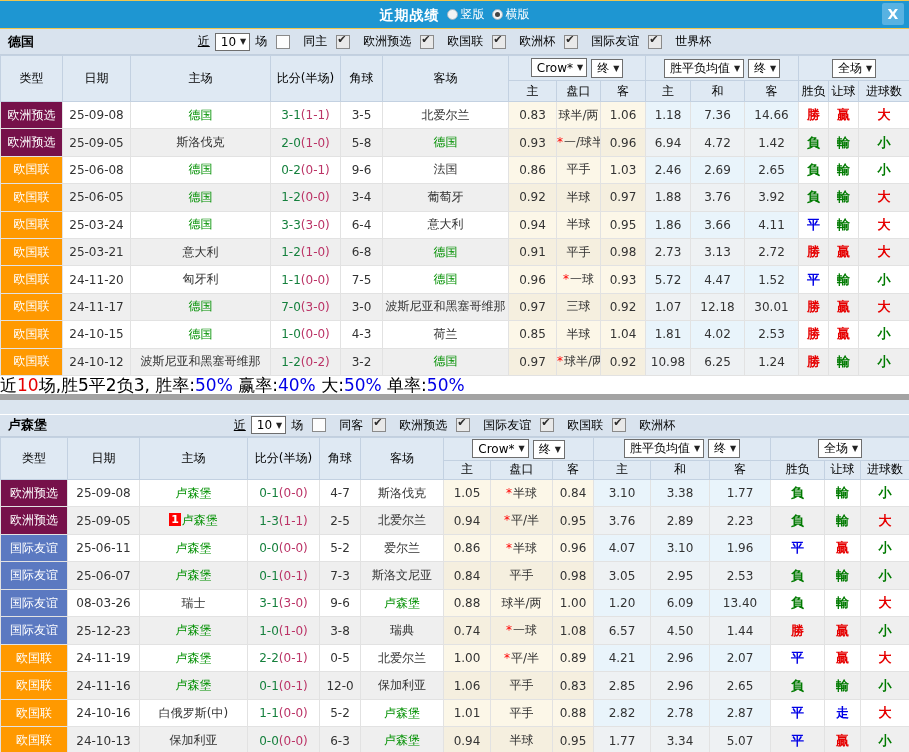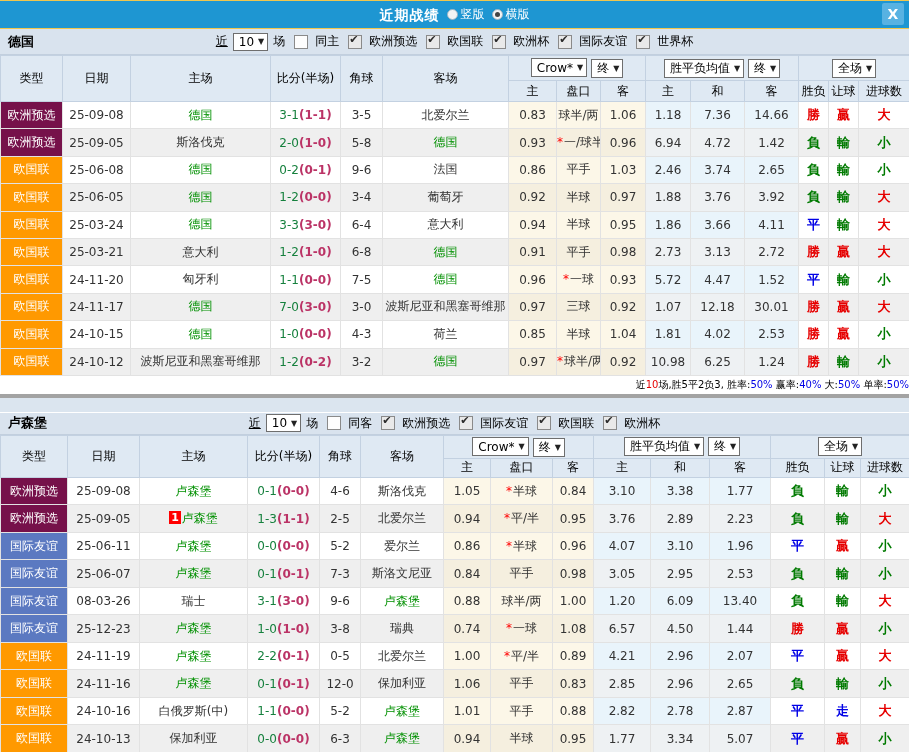--- a/index.html
+++ b/index.html
@@ -44,21 +44,21 @@
     display:inline-flex;align-items:center;background:#fff;border:1px solid #6e6e6e;
     height:16px;padding:0 3px 0 5px;margin:0 5px;font-size:12px;cursor:pointer;
   }
   .selectbox .arr,.dd .arr{font-size:8px;margin-left:4px;color:#222;}
   .cb{
     display:inline-block;width:12px;height:12px;background:#fdfdfd;border:1px solid #8a8a8a;
     margin:0 2px 0 9px;position:relative;vertical-align:-2px;cursor:pointer;box-sizing:content-box;
   }
   .cb.checked{background:#e9e9e9;}
   .cb .check-glyph{position:absolute;left:0;top:-3px;font-size:11px;color:#2b2b2b;line-height:14px;}
-  .cb-label{margin-left:5px;}
+  .cb-label{margin-left:11px;}
 
   
   table{table-layout:fixed;border-collapse:collapse;width:909px;}
   thead th{
     background:#dfe9f3;border:1px solid #c3d1e1;font-weight:normal;
     font-size:12px;color:#000;padding:0;overflow:hidden;white-space:nowrap;
   }
   .dd{
     display:inline-flex;align-items:center;background:#fff;border:1px solid #6e6e6e;
     height:17px;padding:0 3px 0 5px;margin:0 2px;font-size:12px;cursor:pointer;
@@ -69,34 +69,34 @@
   }
   tr.even td{background:#efefef;}
   td.type{color:#fff;font-size:12px;}
   td.hc{background:#fcf7e8;}
   tr.even td.hc{background:#f5efdf;}
   td.avg{background:#e9f4fb;}
   tr.even td.avg{background:#eef1f3;}
   td.res{font-weight:bold;font-size:13px;}
   .tm{color:#009000;}
   .sf{color:#15803d;}
-  .sh{color:#bb3366;font-weight:bold;}
+  .sh{color:#bb3366;}
   .star{color:#ff0000;margin-right:1px;}
   .bdg{
     display:inline-block;background:#ff0000;color:#fff;font-size:11px;font-weight:bold;
     line-height:13px;padding:0 2px;margin-right:1px;vertical-align:1px;
   }
   .c-red{color:#e60000;}
   .c-grn{color:#007a00;}
   .c-blu{color:#0000e6;}
 
   
   .summary{
-    height:18px;line-height:18px;text-align:right;font-size:10px;color:#000;
-    background:#fff;border-bottom:4px solid #a3a3a3;
+    height:18px;line-height:18px;text-align:left;font-size:17px;color:#000;
+    background:#fff;border-bottom:6px solid #a3a3a3;
   }
   .sep{height:14px;background:#dbe5ef;border-bottom:1px solid #fff;}
 </style>
 </head>
 <body>
 
 <div class="popup">
   <div class="topbar">
     <div class="topbar-center">
       <span class="title">近期战绩</span><span id="layout-radios"><span class="radio-opt">
@@ -239,21 +239,21 @@
             <td class="type" style="background: rgb(255, 153, 0);">欧国联</td>
             <td>25-06-08</td>
             <td><span class="tm">德国</span></td>
             <td><span class="sf">0-2</span><span class="sh">(0-1)</span></td>
             <td>9-6</td>
             <td><span>法国</span></td>
             <td class="hc">0.86</td>
             <td class="hc"><span>平手</span></td>
             <td class="hc">1.03</td>
             <td class="avg">2.46</td>
-            <td class="avg">3.74</td>
+            <td class="avg">2.69</td>
             <td class="avg">2.65</td>
             <td class="res c-grn">負</td>
             <td class="res c-grn">輸</td>
             <td class="res c-grn">小</td>
           </tr>
           <tr class="even" style="height: 27.4px;">
             <td class="type" style="background: rgb(255, 153, 0);">欧国联</td>
             <td>25-06-05</td>
             <td><span class="tm">德国</span></td>
             <td><span class="sf">1-2</span><span class="sh">(0-0)</span></td>
@@ -460,21 +460,21 @@
             <th>让球</th>
             <th>进球数</th>
           </tr>
         </thead>
         <tbody>
           <tr class="odd" style="height: 27.5px;">
             <td class="type" style="background: rgb(118, 17, 74);">欧洲预选</td>
             <td>25-09-08</td>
             <td><span class="tm">卢森堡</span></td>
             <td><span class="sf">0-1</span><span class="sh">(0-0)</span></td>
-            <td>4-6</td>
+            <td>4-7</td>
             <td><span>斯洛伐克</span></td>
             <td class="hc">1.05</td>
             <td class="hc"><span class="star">*</span><span>半球</span></td>
             <td class="hc">0.84</td>
             <td class="avg">3.10</td>
             <td class="avg">3.38</td>
             <td class="avg">1.77</td>
             <td class="res c-grn">負</td>
             <td class="res c-grn">輸</td>
             <td class="res c-grn">小</td>

